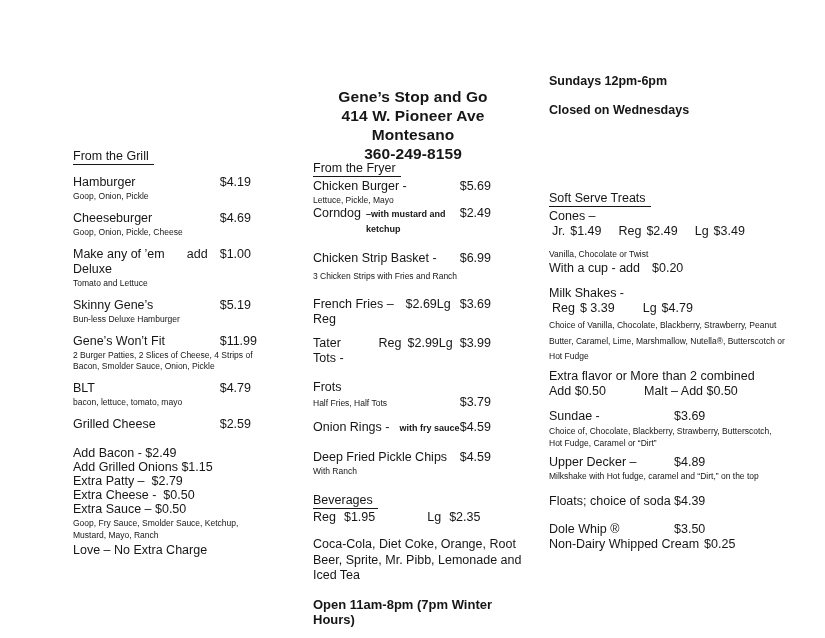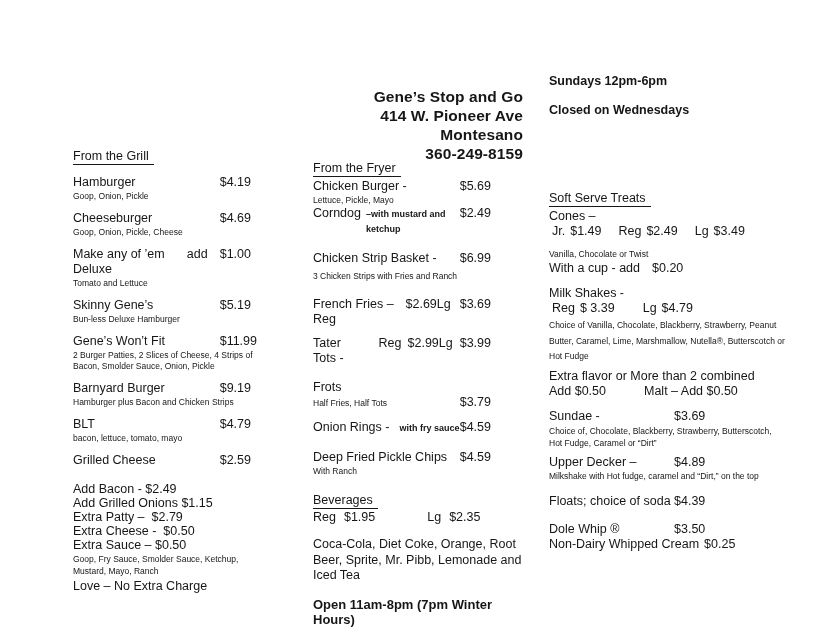--- a/index.html
+++ b/index.html
@@ -11,21 +11,21 @@
     background: #ffffff;
     font-family: "Liberation Sans", sans-serif;
     color: #161616;
     overflow: hidden;
   }
 
   
   .center-header {
     position: absolute;
     top: 87px; left: 303px; width: 220px;
-    text-align: right;
+    text-align: center;
     font-weight: 700;
     font-size: 15.5px;
     line-height: 19px;
     letter-spacing: 0.1px;
   }
 
   
   .hours-block {
     position: absolute;
     top: 74px; left: 549px; width: 240px;
@@ -139,27 +139,20 @@
     </div>
 
     <div style="margin-bottom:9px; width:184px;">
       <div class="row">
           <span>Gene’s Won’t Fit</span>
           <span>$11.99</span>
         </div>
       <div class="sub">2 Burger Patties, 2 Slices of Cheese, 4 Strips of Bacon, Smolder Sauce, Onion, Pickle</div>
     </div>
 
-    <div style="margin-bottom:9px;">
-      <div class="row">
-          <span>Barnyard Burger</span>
-          <span>$9.19</span>
-        </div>
-      <div class="sub">Hamburger plus Bacon and Chicken Strips</div>
-    </div>
 
     <div style="margin-bottom:9px;">
       <div class="row">
           <span>BLT</span>
           <span>$4.79</span>
         </div>
       <div class="sub">bacon, lettuce, tomato, mayo</div>
     </div>
 
     <div style="margin-bottom:14px;">

